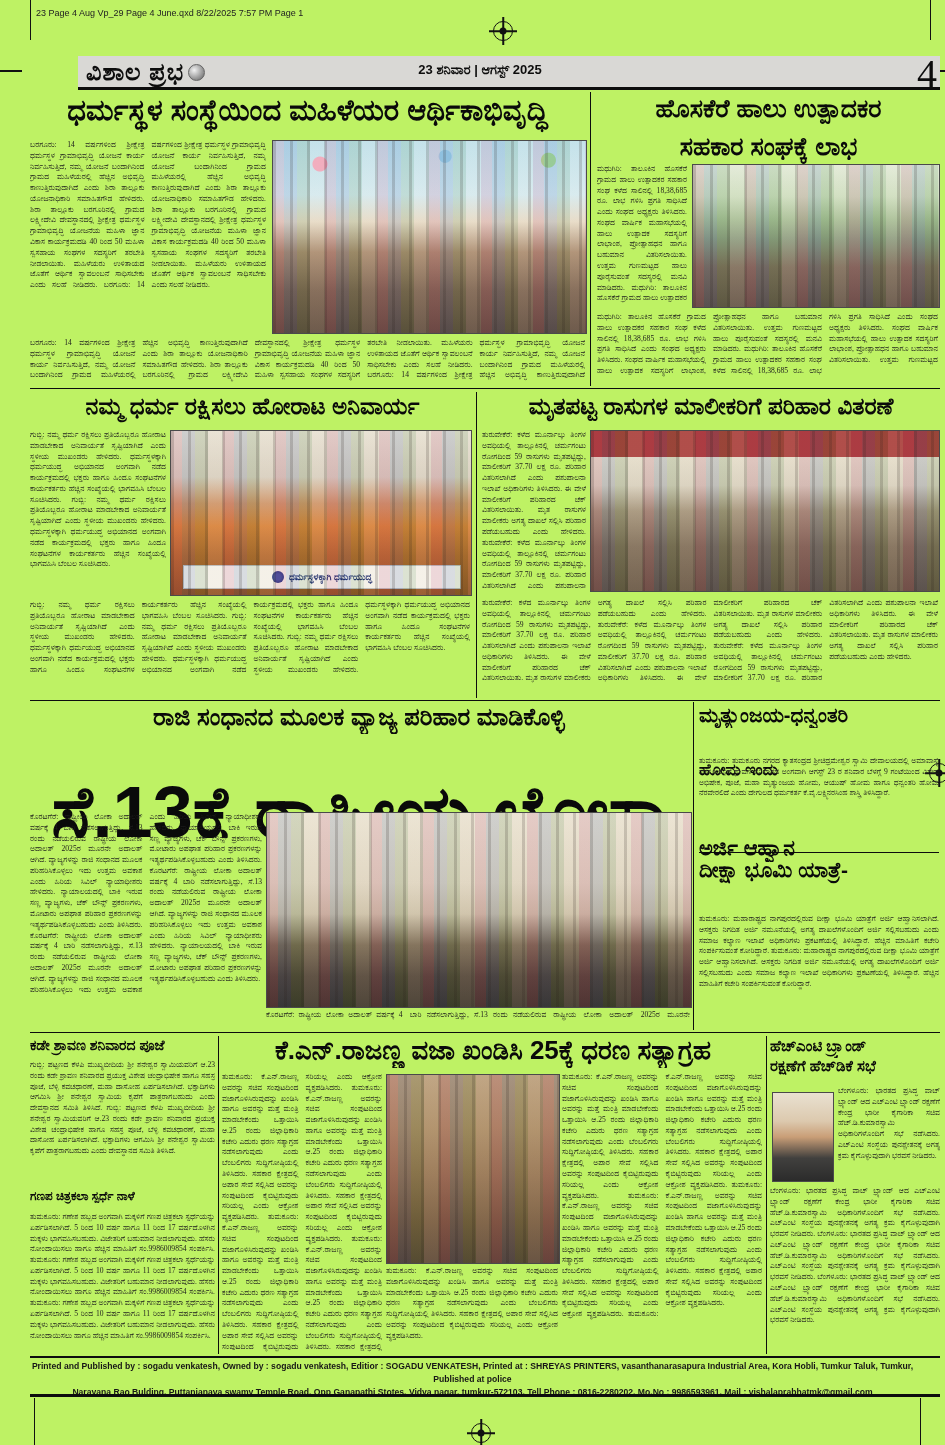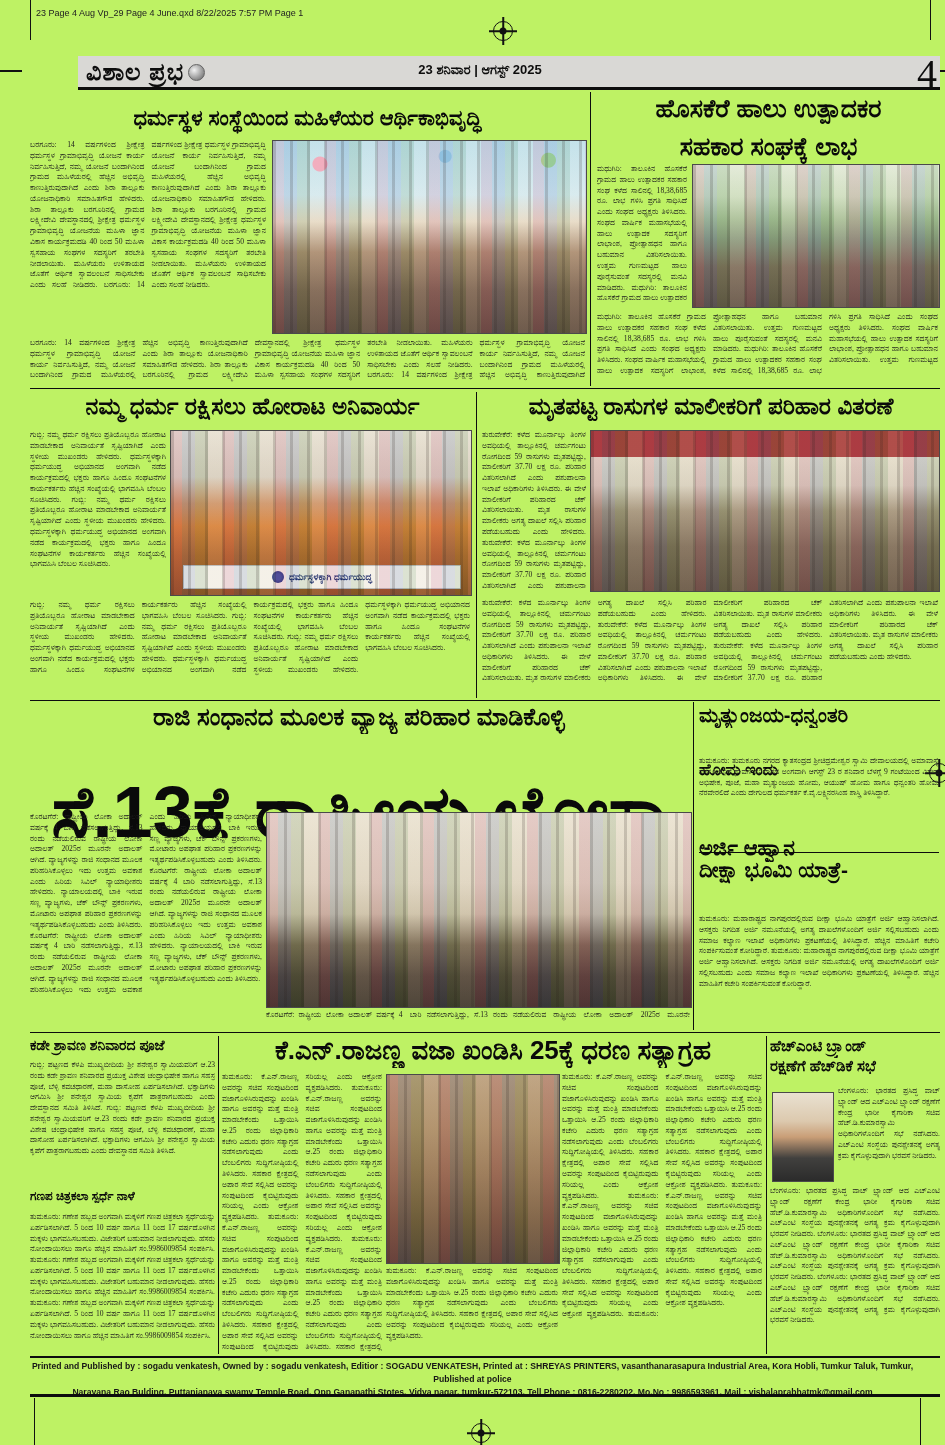--- a/index.html
+++ b/index.html
@@ -75,21 +75,21 @@
 
   <div class="mastband"></div>
   <div class="brand">
     <span>ವಿಶಾಲ ಪ್ರಭ</span>
     <span class="emblem"></span>
   </div>
   <div class="dateline">23 ಶನಿವಾರ | ಆಗಸ್ಟ್ 2025</div>
   <div class="pageno">4</div>
   <div class="mastrule"></div>
 
-  <div class="hl" style="left:30px;top:106px;width:555px;height:42px;font-size:21px;">ಧರ್ಮಸ್ಥಳ ಸಂಸ್ಥೆಯಿಂದ ಮಹಿಳೆಯರ ಆರ್ಥಿಕಾಭಿವೃದ್ಧಿ</div>
+  <div class="hl" style="left:30px;top:94px;width:555px;height:42px;font-size:29px;">ಧರ್ಮಸ್ಥಳ ಸಂಸ್ಥೆಯಿಂದ ಮಹಿಳೆಯರ ಆರ್ಥಿಕಾಭಿವೃದ್ಧಿ</div>
   <div class="bd cc2" style="left:30px;top:140px;width:236px;height:194px;">ಬರಗೂರು: 14 ವರ್ಷಗಳಿಂದ ಶ್ರೀಕ್ಷೇತ್ರ ಧರ್ಮಸ್ಥಳ ಗ್ರಾಮಾಭಿವೃದ್ಧಿ ಯೋಜನೆ ಕಾರ್ಯ ನಿರ್ವಹಿಸುತ್ತಿದೆ, ನಮ್ಮ ಯೋಜನೆ ಬಂದಾಗಿನಿಂದ ಗ್ರಾಮದ ಮಹಿಳೆಯರಲ್ಲಿ ಹೆಚ್ಚಿನ ಅಭಿವೃದ್ಧಿ ಕಾಣುತ್ತಿರುವುದಾಗಿದೆ ಎಂದು ಶಿರಾ ತಾಲ್ಲೂಕು ಯೋಜನಾಧಿಕಾರಿ ಸಮಾಹಿತಗೌಡ ಹೇಳಿದರು. ಶಿರಾ ತಾಲ್ಲೂಕು ಬರಗೂರಿನಲ್ಲಿ ಗ್ರಾಮದ ಲಕ್ಷ್ಮೀದೇವಿ ದೇವಸ್ಥಾನದಲ್ಲಿ ಶ್ರೀಕ್ಷೇತ್ರ ಧರ್ಮಸ್ಥಳ ಗ್ರಾಮಾಭಿವೃದ್ಧಿ ಯೋಜನೆಯ ಮಹಿಳಾ ಜ್ಞಾನ ವಿಕಾಸ ಕಾರ್ಯಕ್ರಮದಡಿ 40 ರಿಂದ 50 ಮಹಿಳಾ ಸ್ವಸಹಾಯ ಸಂಘಗಳ ಸದಸ್ಯರಿಗೆ ತರಬೇತಿ ನೀಡಲಾಯಿತು. ಮಹಿಳೆಯರು ಉಳಿತಾಯದ ಜೊತೆಗೆ ಆರ್ಥಿಕ ಸ್ವಾವಲಂಬನೆ ಸಾಧಿಸಬೇಕು ಎಂದು ಸಲಹೆ ನೀಡಿದರು. ಬರಗೂರು: 14 ವರ್ಷಗಳಿಂದ ಶ್ರೀಕ್ಷೇತ್ರ ಧರ್ಮಸ್ಥಳ ಗ್ರಾಮಾಭಿವೃದ್ಧಿ ಯೋಜನೆ ಕಾರ್ಯ ನಿರ್ವಹಿಸುತ್ತಿದೆ, ನಮ್ಮ ಯೋಜನೆ ಬಂದಾಗಿನಿಂದ ಗ್ರಾಮದ ಮಹಿಳೆಯರಲ್ಲಿ ಹೆಚ್ಚಿನ ಅಭಿವೃದ್ಧಿ ಕಾಣುತ್ತಿರುವುದಾಗಿದೆ ಎಂದು ಶಿರಾ ತಾಲ್ಲೂಕು ಯೋಜನಾಧಿಕಾರಿ ಸಮಾಹಿತಗೌಡ ಹೇಳಿದರು. ಶಿರಾ ತಾಲ್ಲೂಕು ಬರಗೂರಿನಲ್ಲಿ ಗ್ರಾಮದ ಲಕ್ಷ್ಮೀದೇವಿ ದೇವಸ್ಥಾನದಲ್ಲಿ ಶ್ರೀಕ್ಷೇತ್ರ ಧರ್ಮಸ್ಥಳ ಗ್ರಾಮಾಭಿವೃದ್ಧಿ ಯೋಜನೆಯ ಮಹಿಳಾ ಜ್ಞಾನ ವಿಕಾಸ ಕಾರ್ಯಕ್ರಮದಡಿ 40 ರಿಂದ 50 ಮಹಿಳಾ ಸ್ವಸಹಾಯ ಸಂಘಗಳ ಸದಸ್ಯರಿಗೆ ತರಬೇತಿ ನೀಡಲಾಯಿತು. ಮಹಿಳೆಯರು ಉಳಿತಾಯದ ಜೊತೆಗೆ ಆರ್ಥಿಕ ಸ್ವಾವಲಂಬನೆ ಸಾಧಿಸಬೇಕು ಎಂದು ಸಲಹೆ ನೀಡಿದರು.</div>
   <div class="photo p1 people" style="left:272px;top:140px;width:313px;height:192px;"></div>
   <div class="bd cc5" style="left:30px;top:338px;width:555px;height:46px;">ಬರಗೂರು: 14 ವರ್ಷಗಳಿಂದ ಶ್ರೀಕ್ಷೇತ್ರ ಧರ್ಮಸ್ಥಳ ಗ್ರಾಮಾಭಿವೃದ್ಧಿ ಯೋಜನೆ ಕಾರ್ಯ ನಿರ್ವಹಿಸುತ್ತಿದೆ, ನಮ್ಮ ಯೋಜನೆ ಬಂದಾಗಿನಿಂದ ಗ್ರಾಮದ ಮಹಿಳೆಯರಲ್ಲಿ ಹೆಚ್ಚಿನ ಅಭಿವೃದ್ಧಿ ಕಾಣುತ್ತಿರುವುದಾಗಿದೆ ಎಂದು ಶಿರಾ ತಾಲ್ಲೂಕು ಯೋಜನಾಧಿಕಾರಿ ಸಮಾಹಿತಗೌಡ ಹೇಳಿದರು. ಶಿರಾ ತಾಲ್ಲೂಕು ಬರಗೂರಿನಲ್ಲಿ ಗ್ರಾಮದ ಲಕ್ಷ್ಮೀದೇವಿ ದೇವಸ್ಥಾನದಲ್ಲಿ ಶ್ರೀಕ್ಷೇತ್ರ ಧರ್ಮಸ್ಥಳ ಗ್ರಾಮಾಭಿವೃದ್ಧಿ ಯೋಜನೆಯ ಮಹಿಳಾ ಜ್ಞಾನ ವಿಕಾಸ ಕಾರ್ಯಕ್ರಮದಡಿ 40 ರಿಂದ 50 ಮಹಿಳಾ ಸ್ವಸಹಾಯ ಸಂಘಗಳ ಸದಸ್ಯರಿಗೆ ತರಬೇತಿ ನೀಡಲಾಯಿತು. ಮಹಿಳೆಯರು ಉಳಿತಾಯದ ಜೊತೆಗೆ ಆರ್ಥಿಕ ಸ್ವಾವಲಂಬನೆ ಸಾಧಿಸಬೇಕು ಎಂದು ಸಲಹೆ ನೀಡಿದರು. ಬರಗೂರು: 14 ವರ್ಷಗಳಿಂದ ಶ್ರೀಕ್ಷೇತ್ರ ಧರ್ಮಸ್ಥಳ ಗ್ರಾಮಾಭಿವೃದ್ಧಿ ಯೋಜನೆ ಕಾರ್ಯ ನಿರ್ವಹಿಸುತ್ತಿದೆ, ನಮ್ಮ ಯೋಜನೆ ಬಂದಾಗಿನಿಂದ ಗ್ರಾಮದ ಮಹಿಳೆಯರಲ್ಲಿ ಹೆಚ್ಚಿನ ಅಭಿವೃದ್ಧಿ ಕಾಣುತ್ತಿರುವುದಾಗಿದೆ ಎಂದು ಶಿರಾ ತಾಲ್ಲೂಕು ಯೋಜನಾಧಿಕಾರಿ ಸಮಾಹಿತಗೌಡ ಹೇಳಿದರು. ಶಿರಾ ತಾಲ್ಲೂಕು ಬರಗೂರಿನಲ್ಲಿ ಗ್ರಾಮದ ಲಕ್ಷ್ಮೀದೇವಿ ದೇವಸ್ಥಾನದಲ್ಲಿ ಶ್ರೀಕ್ಷೇತ್ರ ಧರ್ಮಸ್ಥಳ ಗ್ರಾಮಾಭಿವೃದ್ಧಿ ಯೋಜನೆಯ ಮಹಿಳಾ ಜ್ಞಾನ ವಿಕಾಸ ಕಾರ್ಯಕ್ರಮದಡಿ 40 ರಿಂದ 50 ಮಹಿಳಾ ಸ್ವಸಹಾಯ ಸಂಘಗಳ ಸದಸ್ಯರಿಗೆ ತರಬೇತಿ ನೀಡಲಾಯಿತು. ಮಹಿಳೆಯರು ಉಳಿತಾಯದ ಜೊತೆಗೆ ಆರ್ಥಿಕ ಸ್ವಾವಲಂಬನೆ ಸಾಧಿಸಬೇಕು ಎಂದು ಸಲಹೆ ನೀಡಿದರು.</div>
 
   <div class="vline" style="left:590px;top:92px;height:294px;"></div>
 
   <div class="hl" style="left:597px;top:94px;width:343px;height:32px;font-size:25px;">ಹೊಸಕೆರೆ ಹಾಲು ಉತ್ಪಾದಕರ</div>
   <div class="hl" style="left:597px;top:132px;width:343px;height:32px;font-size:25px;">ಸಹಕಾರ ಸಂಘಕ್ಕೆ ಲಾಭ</div>
   <div class="bd cc1" style="left:597px;top:164px;width:90px;height:144px;">ಮಧುಗಿರಿ: ತಾಲೂಕಿನ ಹೊಸಕೆರೆ ಗ್ರಾಮದ ಹಾಲು ಉತ್ಪಾದಕರ ಸಹಕಾರ ಸಂಘ ಕಳೆದ ಸಾಲಿನಲ್ಲಿ 18,38,685 ರೂ. ಲಾಭ ಗಳಿಸಿ ಪ್ರಗತಿ ಸಾಧಿಸಿದೆ ಎಂದು ಸಂಘದ ಅಧ್ಯಕ್ಷರು ತಿಳಿಸಿದರು. ಸಂಘದ ವಾರ್ಷಿಕ ಮಹಾಸಭೆಯಲ್ಲಿ ಹಾಲು ಉತ್ಪಾದಕ ಸದಸ್ಯರಿಗೆ ಲಾಭಾಂಶ, ಪ್ರೋತ್ಸಾಹಧನ ಹಾಗೂ ಬಹುಮಾನ ವಿತರಿಸಲಾಯಿತು. ಉತ್ತಮ ಗುಣಮಟ್ಟದ ಹಾಲು ಪೂರೈಸುವಂತೆ ಸದಸ್ಯರಲ್ಲಿ ಮನವಿ ಮಾಡಿದರು. ಮಧುಗಿರಿ: ತಾಲೂಕಿನ ಹೊಸಕೆರೆ ಗ್ರಾಮದ ಹಾಲು ಉತ್ಪಾದಕರ ಸಹಕಾರ ಸಂಘ ಕಳೆದ ಸಾಲಿನಲ್ಲಿ 18,38,685 ರೂ. ಲಾಭ ಗಳಿಸಿ ಪ್ರಗತಿ ಸಾಧಿಸಿದೆ ಎಂದು ಸಂಘದ ಅಧ್ಯಕ್ಷರು ತಿಳಿಸಿದರು. ಸಂಘದ ವಾರ್ಷಿಕ ಮಹಾಸಭೆಯಲ್ಲಿ ಹಾಲು ಉತ್ಪಾದಕ ಸದಸ್ಯರಿಗೆ ಲಾಭಾಂಶ, ಪ್ರೋತ್ಸಾಹಧನ ಹಾಗೂ ಬಹುಮಾನ ವಿತರಿಸಲಾಯಿತು. ಉತ್ತಮ ಗುಣಮಟ್ಟದ ಹಾಲು ಪೂರೈಸುವಂತೆ ಸದಸ್ಯರಲ್ಲಿ ಮನವಿ ಮಾಡಿದರು.</div>
   <div class="photo p2 people" style="left:692px;top:164px;width:246px;height:142px;"></div>

